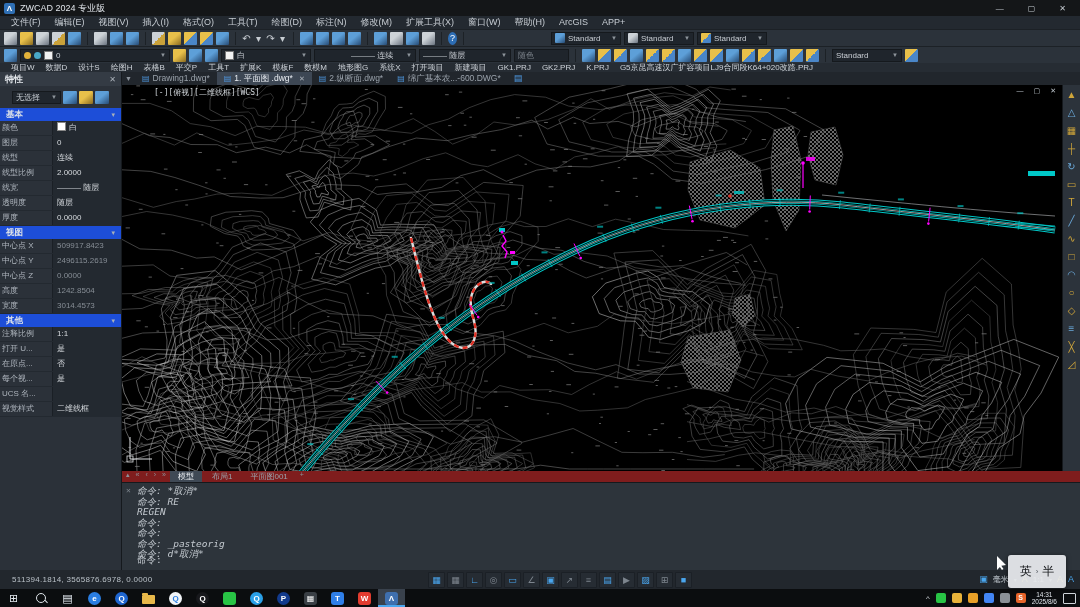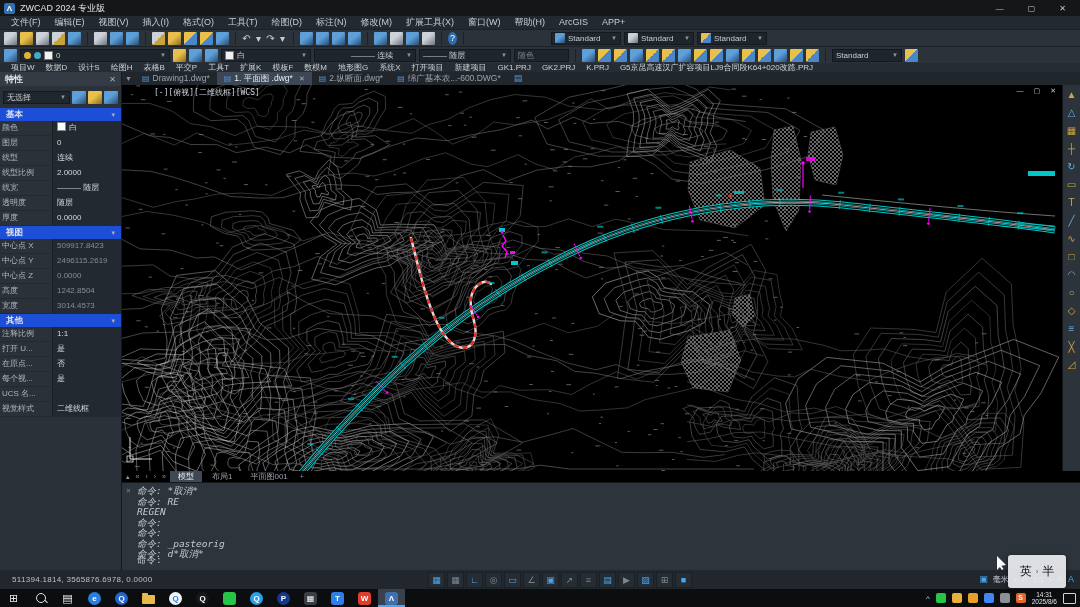--- a/index.html
+++ b/index.html
@@ -40,42 +40,42 @@
   .dt-dd{width:13px;text-align:center;font-size:7px;line-height:13px;color:#8b929a;}
   .dtab{display:flex;align-items:center;gap:3px;padding:0 7px;height:13px;line-height:13px;white-space:nowrap;}
   .dtab .fi{color:#4f9be6;font-size:8px;}
   .dtab.active{background:#3d4754;color:#e9edf2;}
   .dtab .x{color:#aab1b9;font-size:7px;margin-left:3px;}
   .dt-new{color:#4f9be6;font-size:9px;padding:0 6px;line-height:13px;}
   
   #props{left:0;top:72px;width:122px;height:498px;background:#2b3139;border-right:1px solid #15191d;box-sizing:border-box;}
   .p-head{height:14px;background:#343b44;display:flex;align-items:center;padding:0 5px;font-size:9px;font-weight:bold;color:#e3e7eb;}
   .p-head .x{margin-left:auto;font-weight:normal;font-size:8px;color:#aab1b9;}
-  .p-sel{height:18px;display:flex;align-items:center;padding:2px 3px;gap:2px;}
+  .p-sel{height:18px;display:flex;align-items:center;padding:2px 12px;gap:2px;}
   .p-combo{flex:1;height:13px;background:#20262d;border:1px solid #15191d;font-size:8px;color:#ccd1d7;display:flex;align-items:center;padding:0 3px;box-sizing:border-box;}
   .p-combo .arr{margin-left:auto;font-size:6px;color:#8d949b;}
   .p-selbtn{width:14px;height:13px;border-radius:1px;background:linear-gradient(140deg,#5d9fd8 45%,#274b74 100%);}
   .p-selbtn.y{background:linear-gradient(140deg,#e8c04a 45%,#8a6a20 100%);}
   .p-sec{height:13px;background:#1d4ed8;color:#dde2e8;font-size:8.5px;font-weight:bold;display:flex;align-items:center;padding:0 6px;}
   .p-sec .p-sec-arr{margin-left:auto;font-size:7px;font-weight:normal;color:#aab1b9;}
   .p-row{height:14px;display:flex;font-size:8px;border-bottom:1px solid #232930;}
   .p-lab{width:50px;padding-left:2px;color:#aeb5bd;line-height:14px;white-space:nowrap;overflow:hidden;flex:0 0 auto;}
   .p-val{flex:1;background:#232930;color:#d6dade;line-height:14px;padding-left:4px;border-left:1px solid #1a1f25;white-space:nowrap;overflow:hidden;}
   .p-row.dim .p-val{color:#868d95;}
   .sw{display:inline-block;width:7px;height:7px;background:#fff;border:1px solid #888;margin-right:3px;vertical-align:-1px;}
   
   #viewport{left:122px;top:85px;width:958px;height:386px;background:#000;overflow:hidden;}
   #dwg{position:absolute;left:0;top:0;}
   #vplabel{position:absolute;left:4px;top:2px;font-size:8px;color:#cfd4d9;font-family:"DejaVu Sans Mono",monospace;margin-left:28px;}
   #vpctrl{position:absolute;right:24px;top:2px;display:flex;gap:10px;color:#b9c0c7;font-size:7px;}
   #rstrip{position:absolute;right:0;top:0;width:18px;height:386px;background:#2c333b;border-left:1px solid #15191d;display:flex;flex-direction:column;align-items:center;padding-top:3px;gap:5px;box-sizing:border-box;}
   .rs-i{width:13px;height:13px;font-size:10px;line-height:13px;text-align:center;color:#cfa53a;}
   .rs-i.b{color:#6aa8d8;}
   
-  #layoutbar{left:122px;top:471px;width:958px;height:11px;background:#000000;display:flex;align-items:center;font-size:8px;color:#9aa2ab;gap:2px;padding-left:2px;box-sizing:border-box;}
+  #layoutbar{left:122px;top:471px;width:958px;height:11px;background:#7f1d1d;display:flex;font-size:8px;color:#9aa2ab;gap:2px;padding-left:2px;box-sizing:border-box;}
   .lb-nav{color:#8b929a;font-size:7px;padding:0 2px;}
   .ltab{padding:0 8px;height:11px;line-height:11px;white-space:nowrap;}
   .ltab.active{background:#3f4955;color:#eef1f5;}
   
   #cmd{left:122px;top:482px;width:958px;height:88px;background:#2d343b;border-top:1px solid #15191d;font-family:"DejaVu Sans Mono",monospace;font-size:9.5px;color:#c3c9cf;box-sizing:border-box;}
   .cmd-x{position:absolute;left:4px;top:3px;color:#7f868e;font-size:8px;}
   #cmdhist{position:absolute;left:15px;top:3px;line-height:10.5px;white-space:pre;font-style:italic;}
   #cmdprompt{position:absolute;left:15px;bottom:3px;}
   
   #status{left:0;top:570px;width:1080px;height:19px;background:#22272d;font-size:8px;color:#b9c0c7;}

